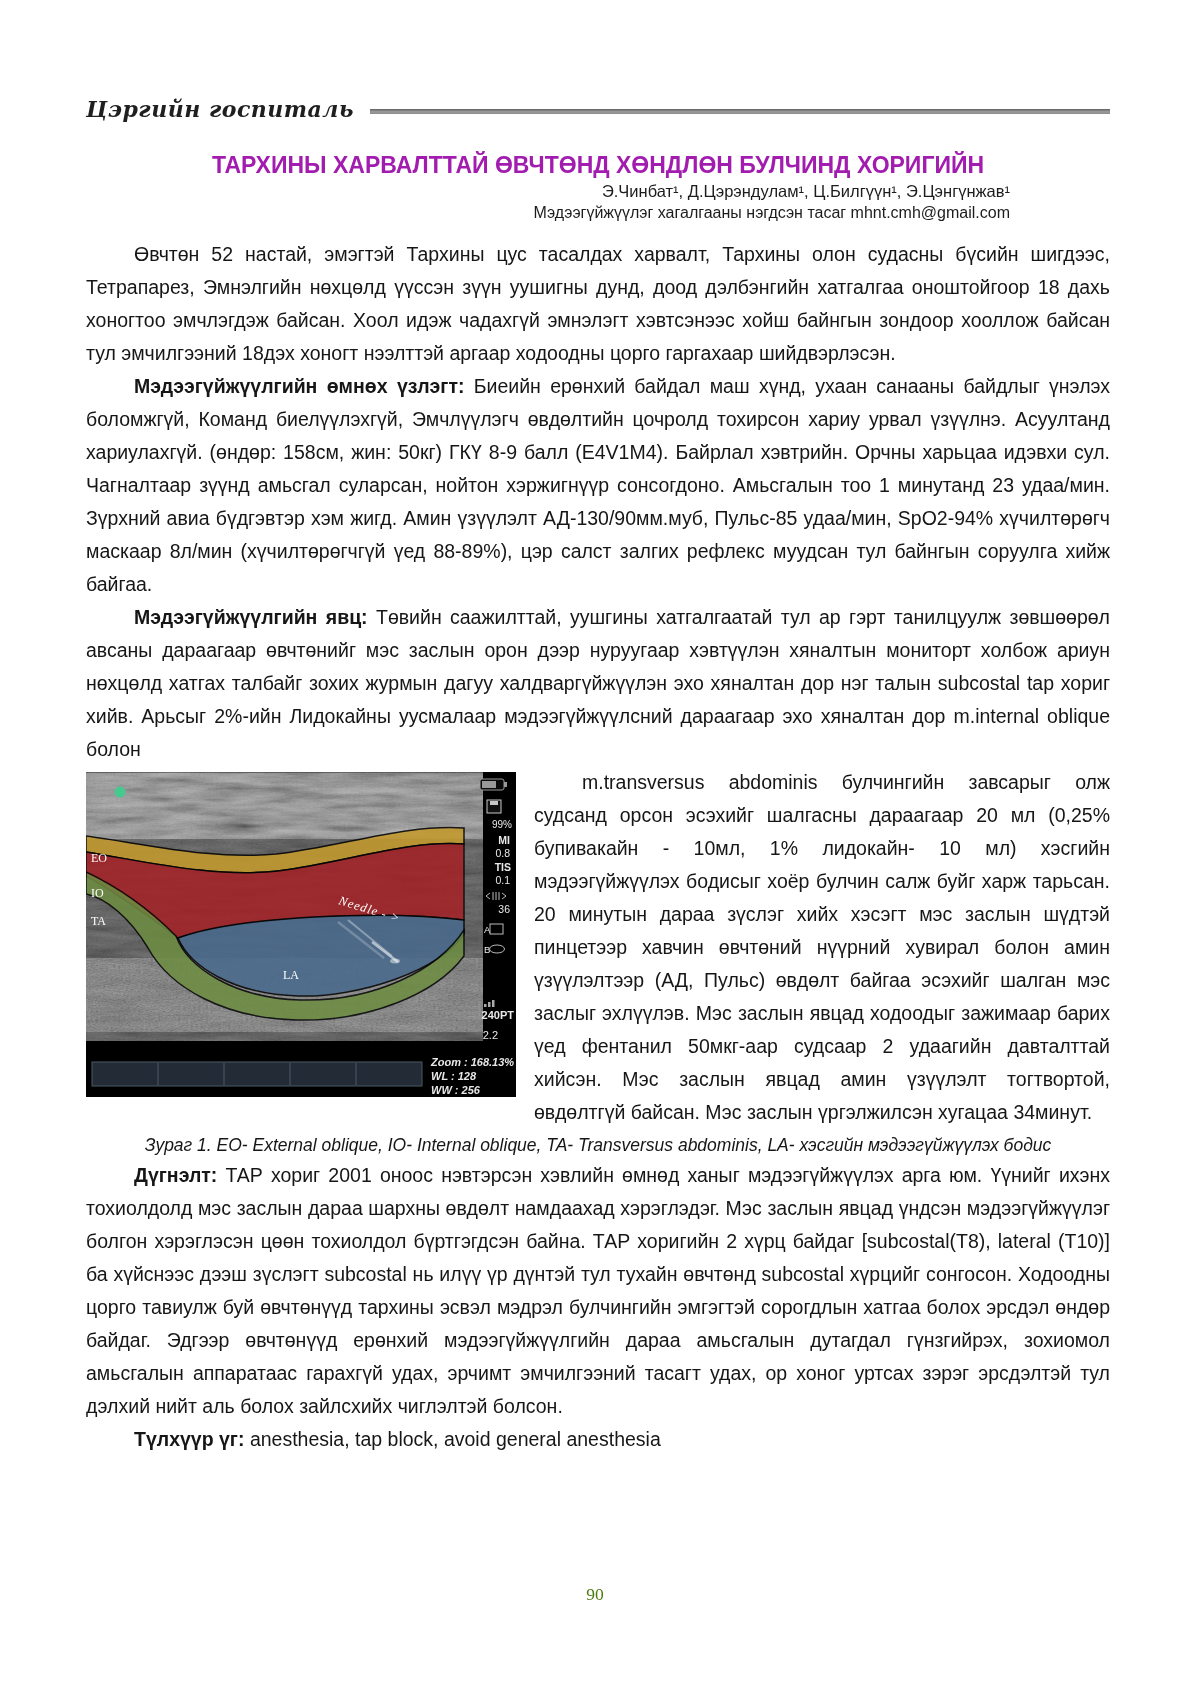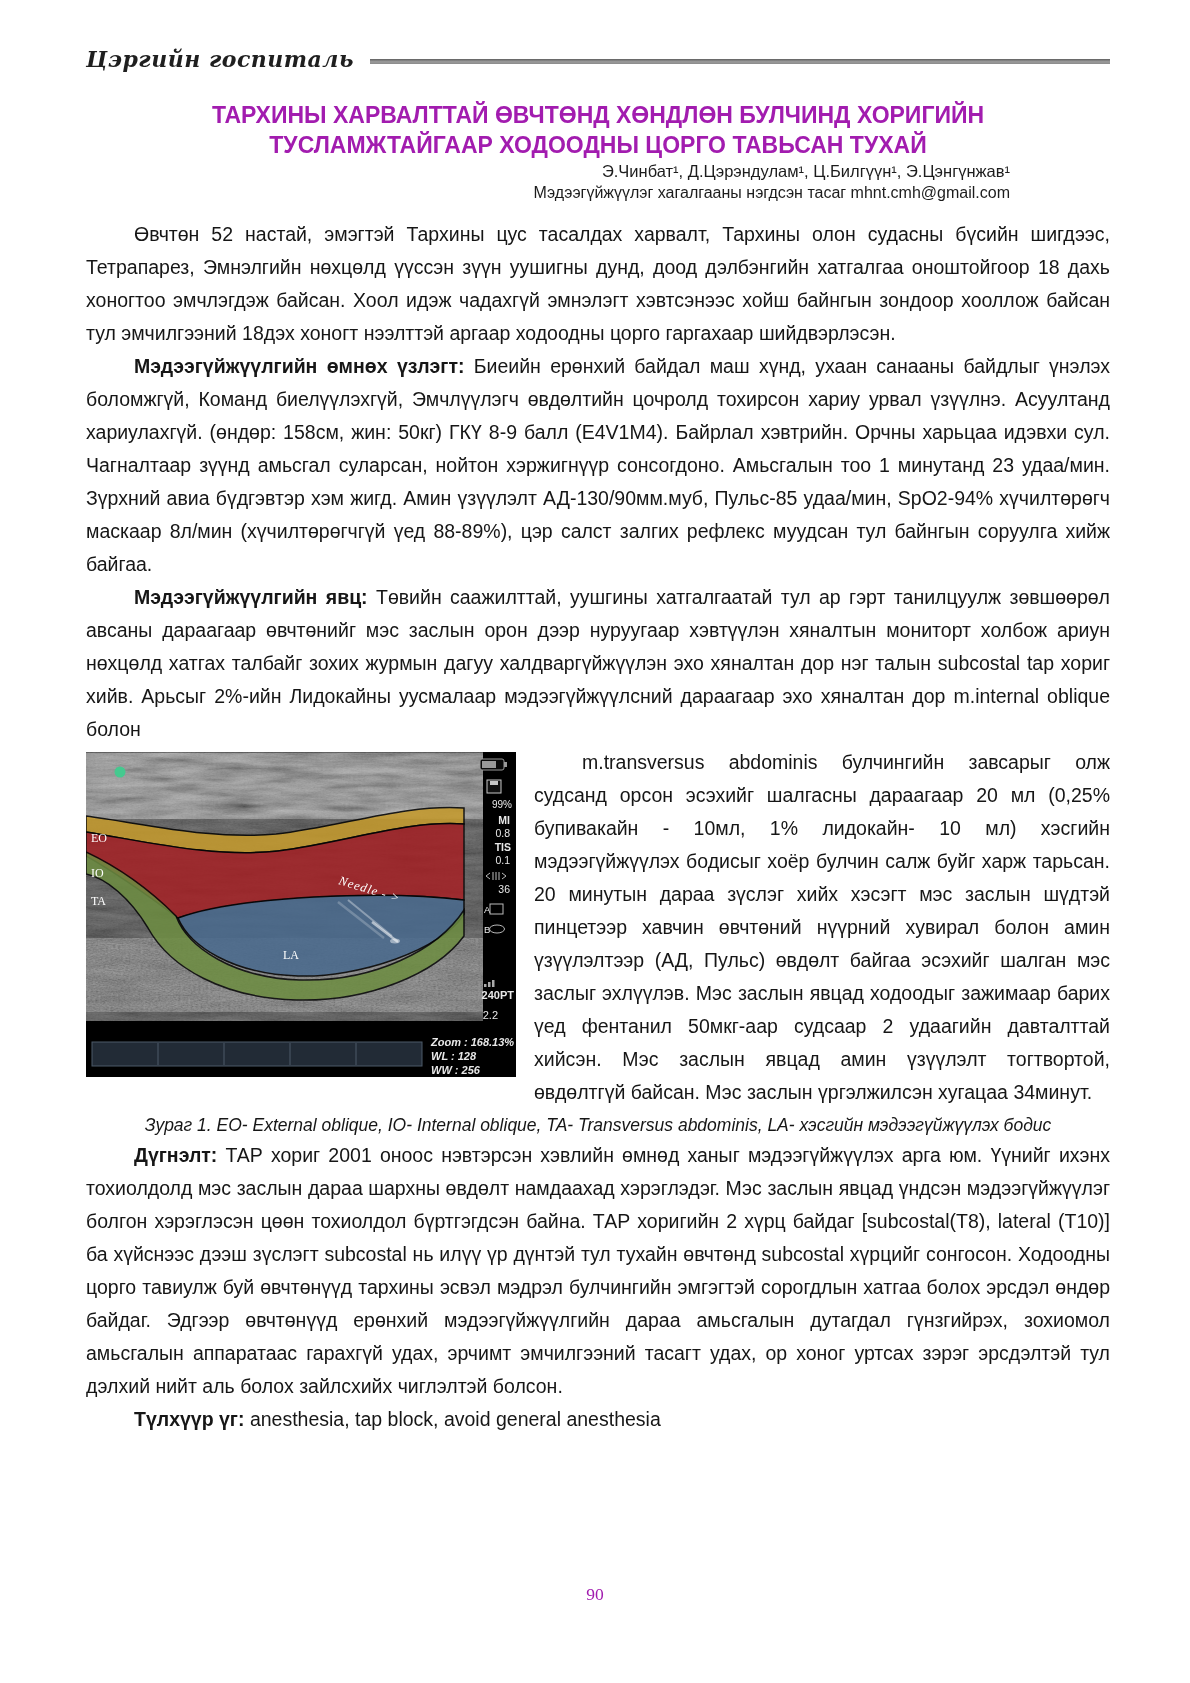--- a/index.html
+++ b/index.html
@@ -1,48 +1,47 @@
 <!DOCTYPE html>
 <html><head>
 <meta charset="utf-8">
 <style>
   html,body{margin:0;padding:0;background:#ffffff;}
   body{width:1190px;height:1683px;position:relative;font-family:"Liberation Sans",sans-serif;color:#1c1c1c;}
-  .page{position:relative;width:1190px;height:1683px;box-sizing:border-box;padding:46px 80px 0 86px;overflow:hidden;}
+  .page{position:relative;width:1190px;height:1683px;box-sizing:border-box;padding:96px 80px 0 86px;overflow:hidden;}
   .header-row{display:flex;align-items:center;gap:16px;}
   .journal{font-family:"DejaVu Serif","Liberation Serif",serif;font-style:italic;font-weight:bold;font-size:22px;color:#1f1f1f;white-space:nowrap;letter-spacing:0.5px;}
   .rule{flex:1;height:5px;margin-top:4px;background:linear-gradient(#5f5f5f 0%, #9c9c9c 55%, #8a8a8a 100%);}
   .title{margin:28px 30px 0 30px;text-align:center;font-weight:bold;font-size:23px;line-height:30px;color:#a21caf;}
   .authors{margin-top:0;padding-right:100px;text-align:right;font-size:16.5px;line-height:22px;color:#1c1c1c;}
   .authors .aff{font-size:16px;}
   .bodytext{margin-top:14px;font-size:19.5px;line-height:33px;text-align:justify;color:#161616;}
   p.para{margin:0;text-indent:48px;}
   p.para b{font-weight:bold;}
   .wrap-block{margin:0;}
   .fig-float{float:left;width:430px;height:325px;margin:6px 18px 0 0;}
   .fig-float svg{display:block;width:430px;height:325px;}
   .wrap-text{margin:0;text-indent:0;}
   .caption{clear:both;text-align:center;font-style:italic;font-size:17.5px;line-height:24px;max-width:930px;margin:4px auto 2px auto;color:#161616;}
-  .page-number{position:absolute;left:0;bottom:78px;width:100%;text-align:center;font-family:"Liberation Serif",serif;font-size:17.5px;color:#a21caf;}
+  .page-number{position:absolute;left:0;bottom:78px;width:100%;text-align:center;font-family:"Liberation Serif",serif;font-size:17.5px;color:#4d7c0f;}
   .us-txt{font-family:"Liberation Sans",sans-serif;fill:#e8e8e8;}
   .us-lbl{font-family:"Liberation Serif",serif;fill:#ffffff;}
 </style>
 </head>
 <body>
 
 <div class="page">
 
   <div class="header-row">
     <span class="journal">Цэргийн госпиталь</span>
     <span class="rule"></span>
   </div>
 
   <h1 class="title">
     <span>ТАРХИНЫ ХАРВАЛТТАЙ ӨВЧТӨНД ХӨНДЛӨН БУЛЧИНД ХОРИГИЙН</span><br>
-    <span>ТУСЛАМЖТАЙГААР ХОДООДНЫ ЦОРГО ТАВЬСАН ТУХАЙ</span>
   </h1>
 
   <div class="authors">
     <div>Э.Чинбат¹, Д.Цэрэндулам¹, Ц.Билгүүн¹, Э.Цэнгүнжав¹</div>
     <div class="aff">Мэдээгүйжүүлэг хагалгааны нэгдсэн тасаг mhnt.cmh@gmail.com</div>
   </div>
 
   <div class="bodytext">
 
     <p class="para"><span>Өвчтөн 52 настай, эмэгтэй Тархины цус тасалдах харвалт, Тархины олон судасны бүсийн шигдээс, Тетрапарез, Эмнэлгийн нөхцөлд үүссэн зүүн уушигны дунд, доод дэлбэнгийн хатгалгаа оноштойгоор 18 дахь хоногтоо эмчлэгдэж байсан. Хоол идэж чадахгүй эмнэлэгт хэвтсэнээс хойш байнгын зондоор хооллож байсан тул эмчилгээний 18дэх хоногт нээлттэй аргаар ходоодны цорго гаргахаар шийдвэрлэсэн.</span></p>

